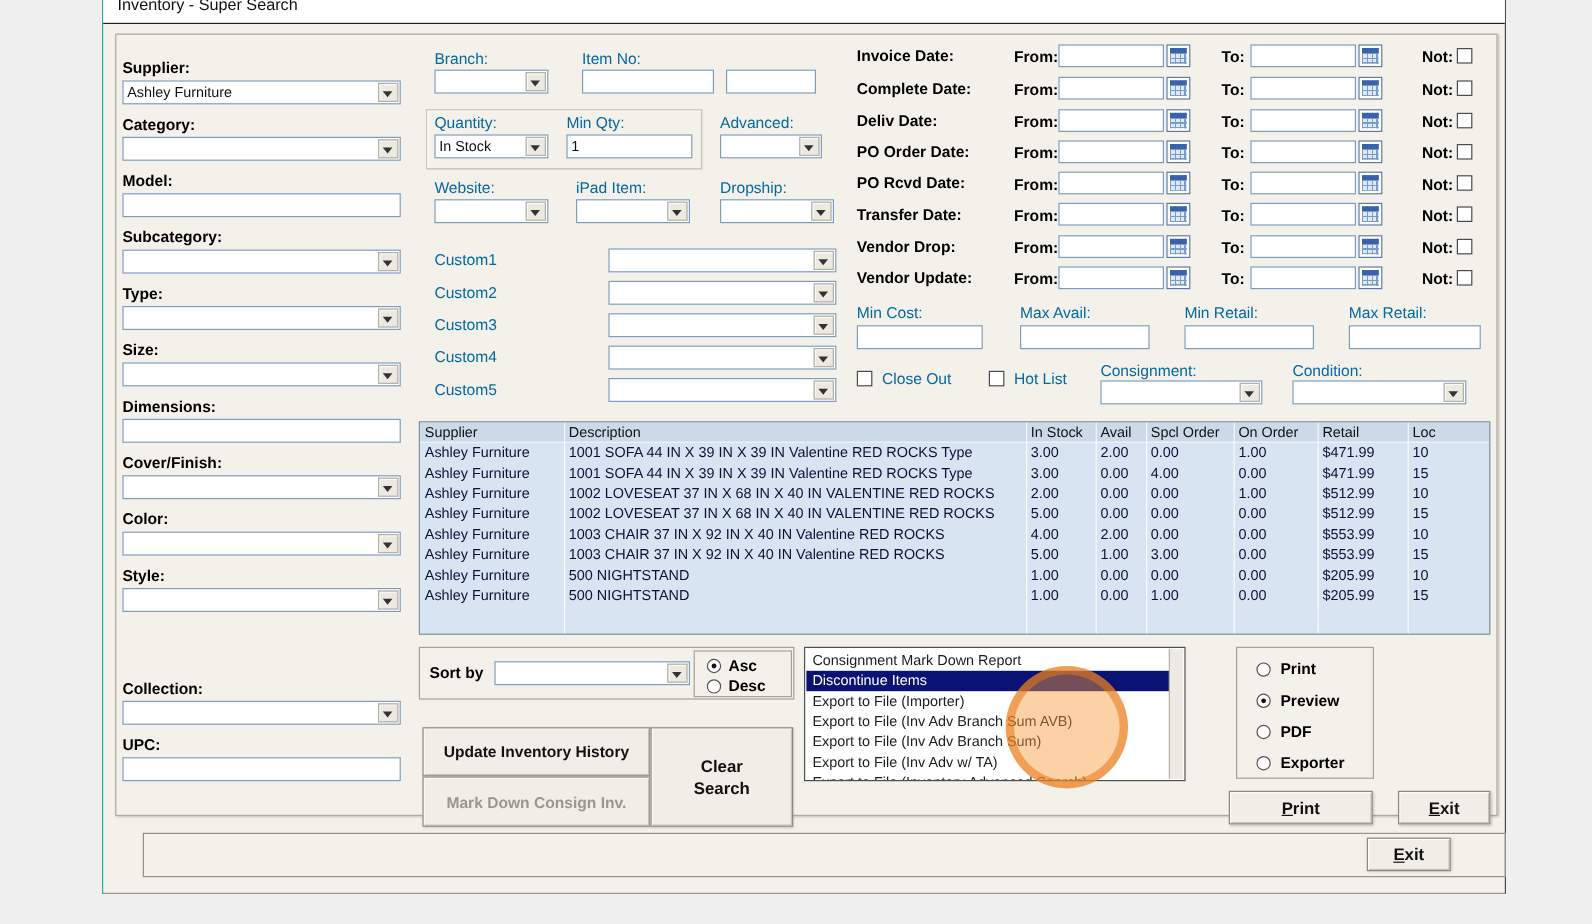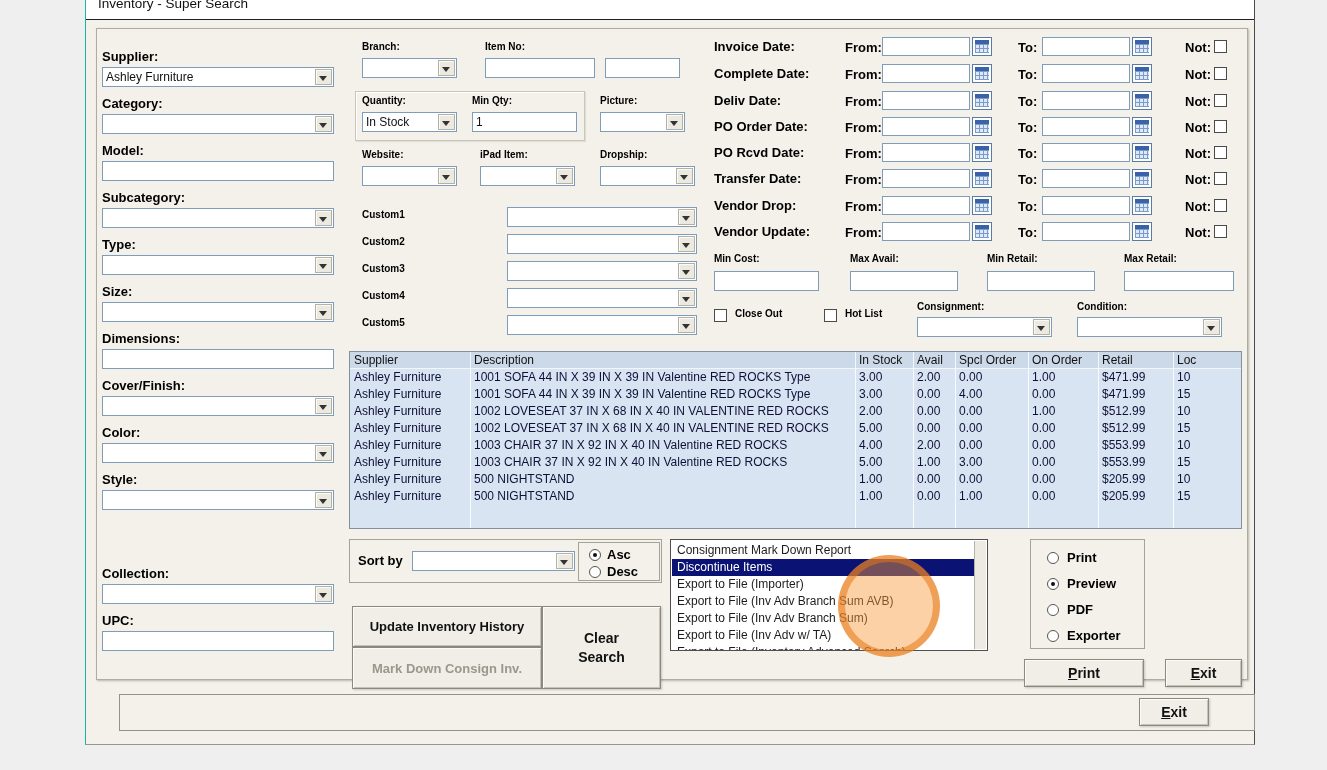--- a/index.html
+++ b/index.html
@@ -10,21 +10,21 @@
     background:#f3f1ea; border-right:1px solid #4a4a4a; border-bottom:1px solid #9a978c;
     border-left:1px solid #14b8a6; }
 
   #titlebar { position:absolute; left:0; top:0; width:100%; height:20px; background:#ffffff;
     border-bottom:1px solid #222; overflow:hidden; }
   #title { position:absolute; left:12px; top:-4px; font-size:13.5px; color:#111; white-space:nowrap; }
 
   #panel { position:absolute; left:10px; top:28px; width:1152px; height:652px;
     background:#f3f1ea; border:1px solid #aeaba0; box-shadow:1px 1px 2px rgba(0,0,0,.25); }
 
-  .plabel { position:absolute; font-size:10px; font-weight:bold; color:#000000; white-space:nowrap; }
+  .plabel { position:absolute; font-size:13px; font-weight:normal; color:#0369a1; white-space:nowrap; }
 
   .tbox { position:absolute; height:20px; background:#fff; border:1px solid #7f9db9; font-size:12px; color:#111; }
   .tbox .val { position:absolute; left:3px; top:2px; white-space:nowrap; }
 
   .arrowbtn { position:absolute; top:1px; right:1px; width:17px; bottom:1px;
     background:#ece9e0; border:1px solid #b3b0a6; box-shadow:inset 1px 1px 0 #fbfaf6; }
   .arrowbtn::after { content:""; position:absolute; left:3px; top:6px;
     border-left:4px solid transparent; border-right:4px solid transparent; border-top:5px solid #333; }
 
   .cb { position:absolute; width:13px; height:13px; background:#fff; border:1px solid #4a4a4a; }
@@ -239,21 +239,21 @@
       <div class="groupbox" style="left:258px;top:62px;width:230px;height:50px"></div>
       <div class="plabel" style="left:265px;top:66px">Quantity:</div>
       <div class="tbox dd" style="left:265px;top:83px;width:95px">
           <span class="val">In Stock</span>
           <span class="arrowbtn"></span>
         </div>
       <div class="plabel" style="left:375px;top:66px">Min Qty:</div>
       <div class="tbox" style="left:375px;top:83px;width:105px">
           <span class="val">1</span>
         </div>
-      <div class="plabel" style="left:503px;top:66px">Picture:</div>
+      <div class="plabel" style="left:503px;top:66px">Advanced:</div>
       <div class="tbox dd" style="left:503px;top:83px;width:85px">
           <span class="val"></span>
           <span class="arrowbtn"></span>
         </div>
 
       <div class="plabel" style="left:265px;top:120px">Website:</div>
       <div class="tbox dd" style="left:265px;top:137px;width:95px">
           <span class="val"></span>
           <span class="arrowbtn"></span>
         </div>

